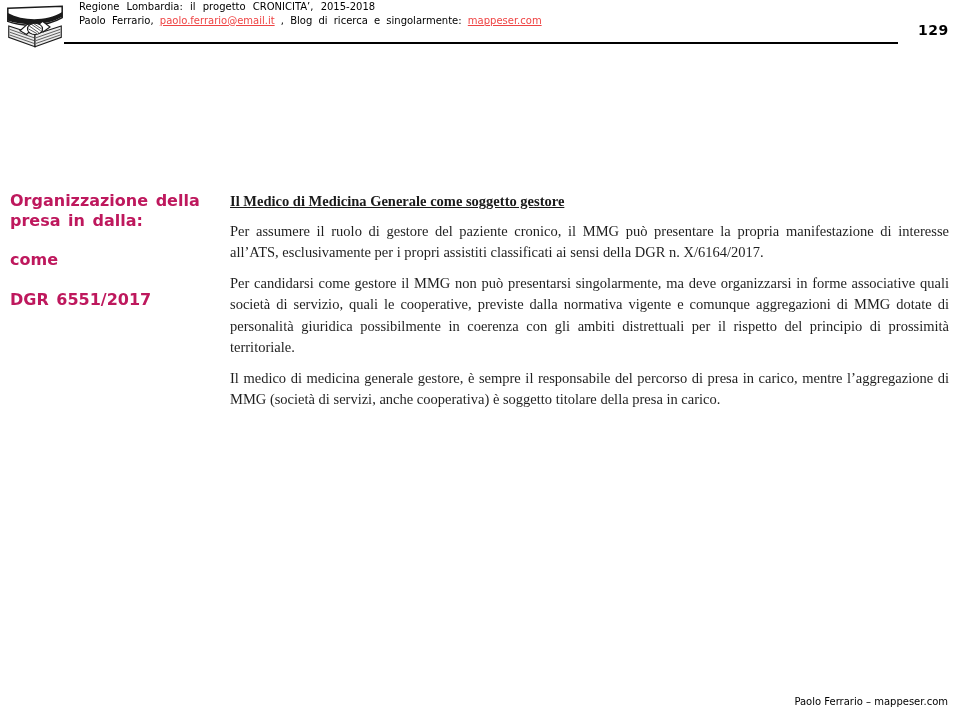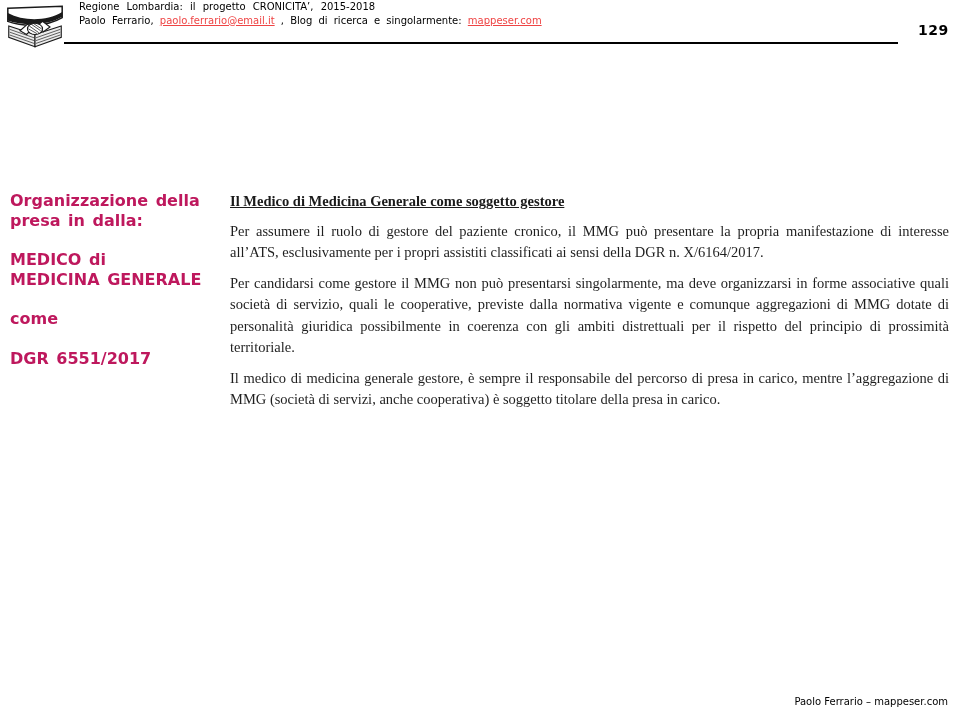--- a/index.html
+++ b/index.html
@@ -53,21 +53,20 @@
   <div class="header-text">
     <div class="h-line1">Regione Lombardia: il progetto CRONICITA’, 2015-2018</div>
     <div class="h-line2"><span>Paolo Ferrario, </span><a class="link">paolo.ferrario@email.it</a><span> , Blog di ricerca e singolarmente: </span><a class="link">mappeser.com</a></div>
   </div>
 
   <div class="page-number">129</div>
   <div class="header-rule"></div>
 
   <aside class="sidebar">
     <p><span>Organizzazione della</span><br><span>presa in dalla:</span></p>
-    <p><span>MEDICO di</span><br><span>MEDICINA GENERALE</span></p>
     <p><span>come</span><br></p>
     <p><span>DGR 6551/2017</span></p>
   </aside>
 
   <main class="content">
     <h2>Il Medico di Medicina Generale come soggetto gestore</h2>
     <p>Per assumere il ruolo di gestore del paziente cronico, il MMG può presentare la propria manifestazione di interesse all’ATS, esclusivamente per i propri assistiti classificati ai sensi della DGR n. X/6164/2017.</p>
     <p>Per candidarsi come gestore il MMG non può presentarsi singolarmente, ma deve organizzarsi in forme associative quali società di servizio, quali le cooperative, previste dalla normativa vigente e comunque aggregazioni di MMG dotate di personalità giuridica possibilmente in coerenza con gli ambiti distrettuali per il rispetto del principio di prossimità territoriale.</p>
     <p>Il medico di medicina generale gestore, è sempre il responsabile del percorso di presa in carico, mentre l’aggregazione di MMG (società di servizi, anche cooperativa) è soggetto titolare della presa in carico.</p>
   </main>

